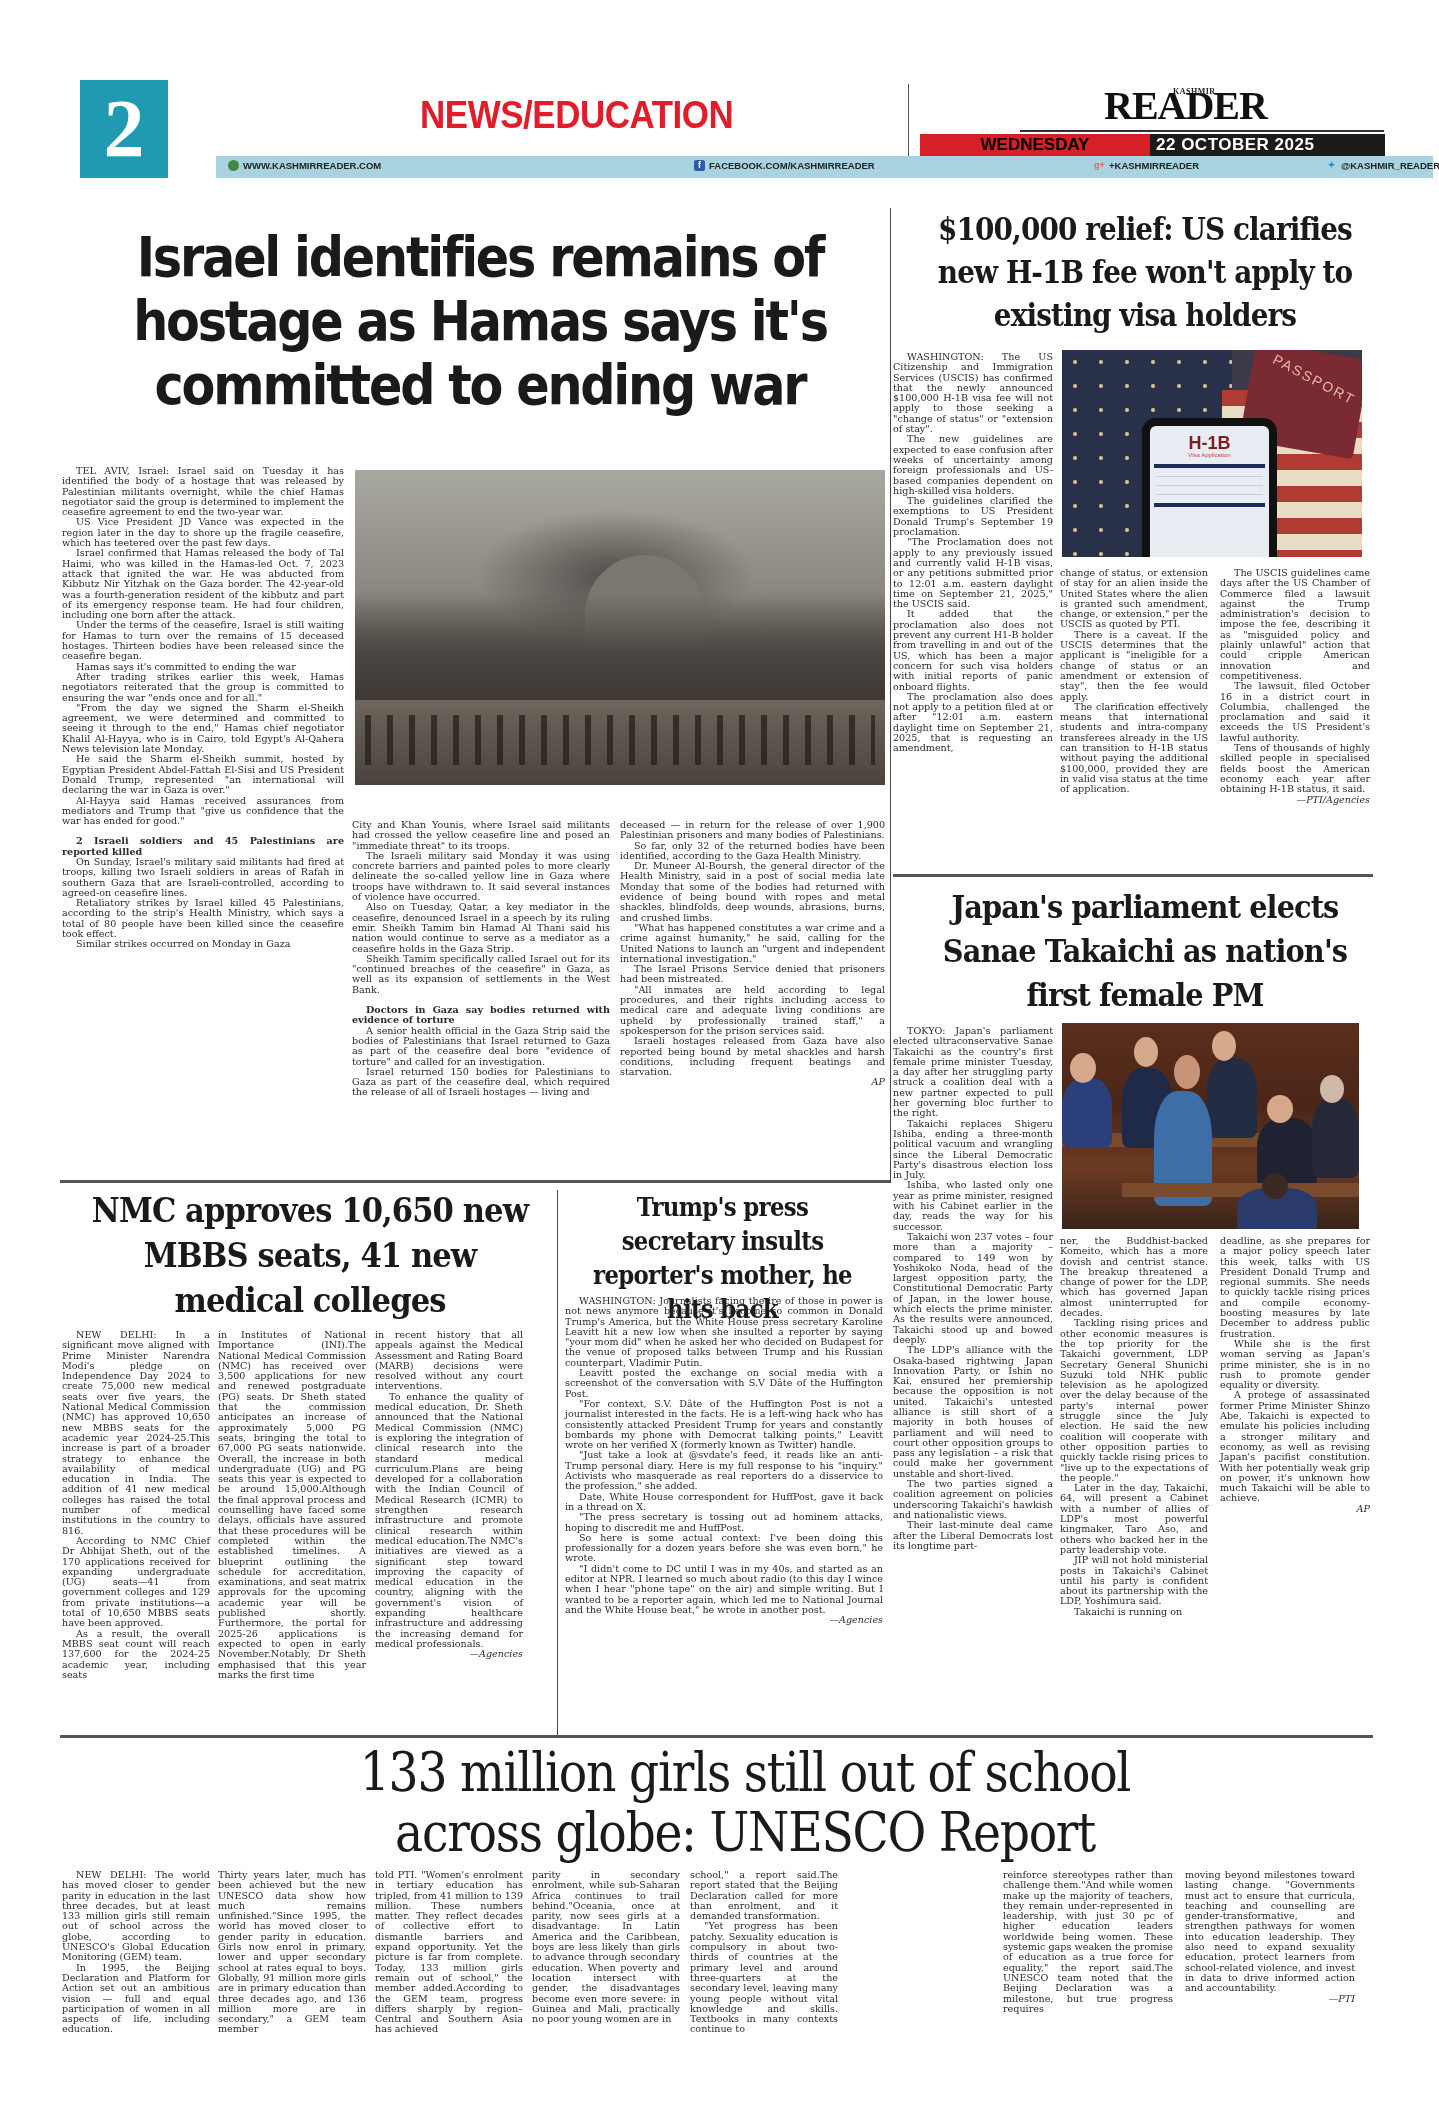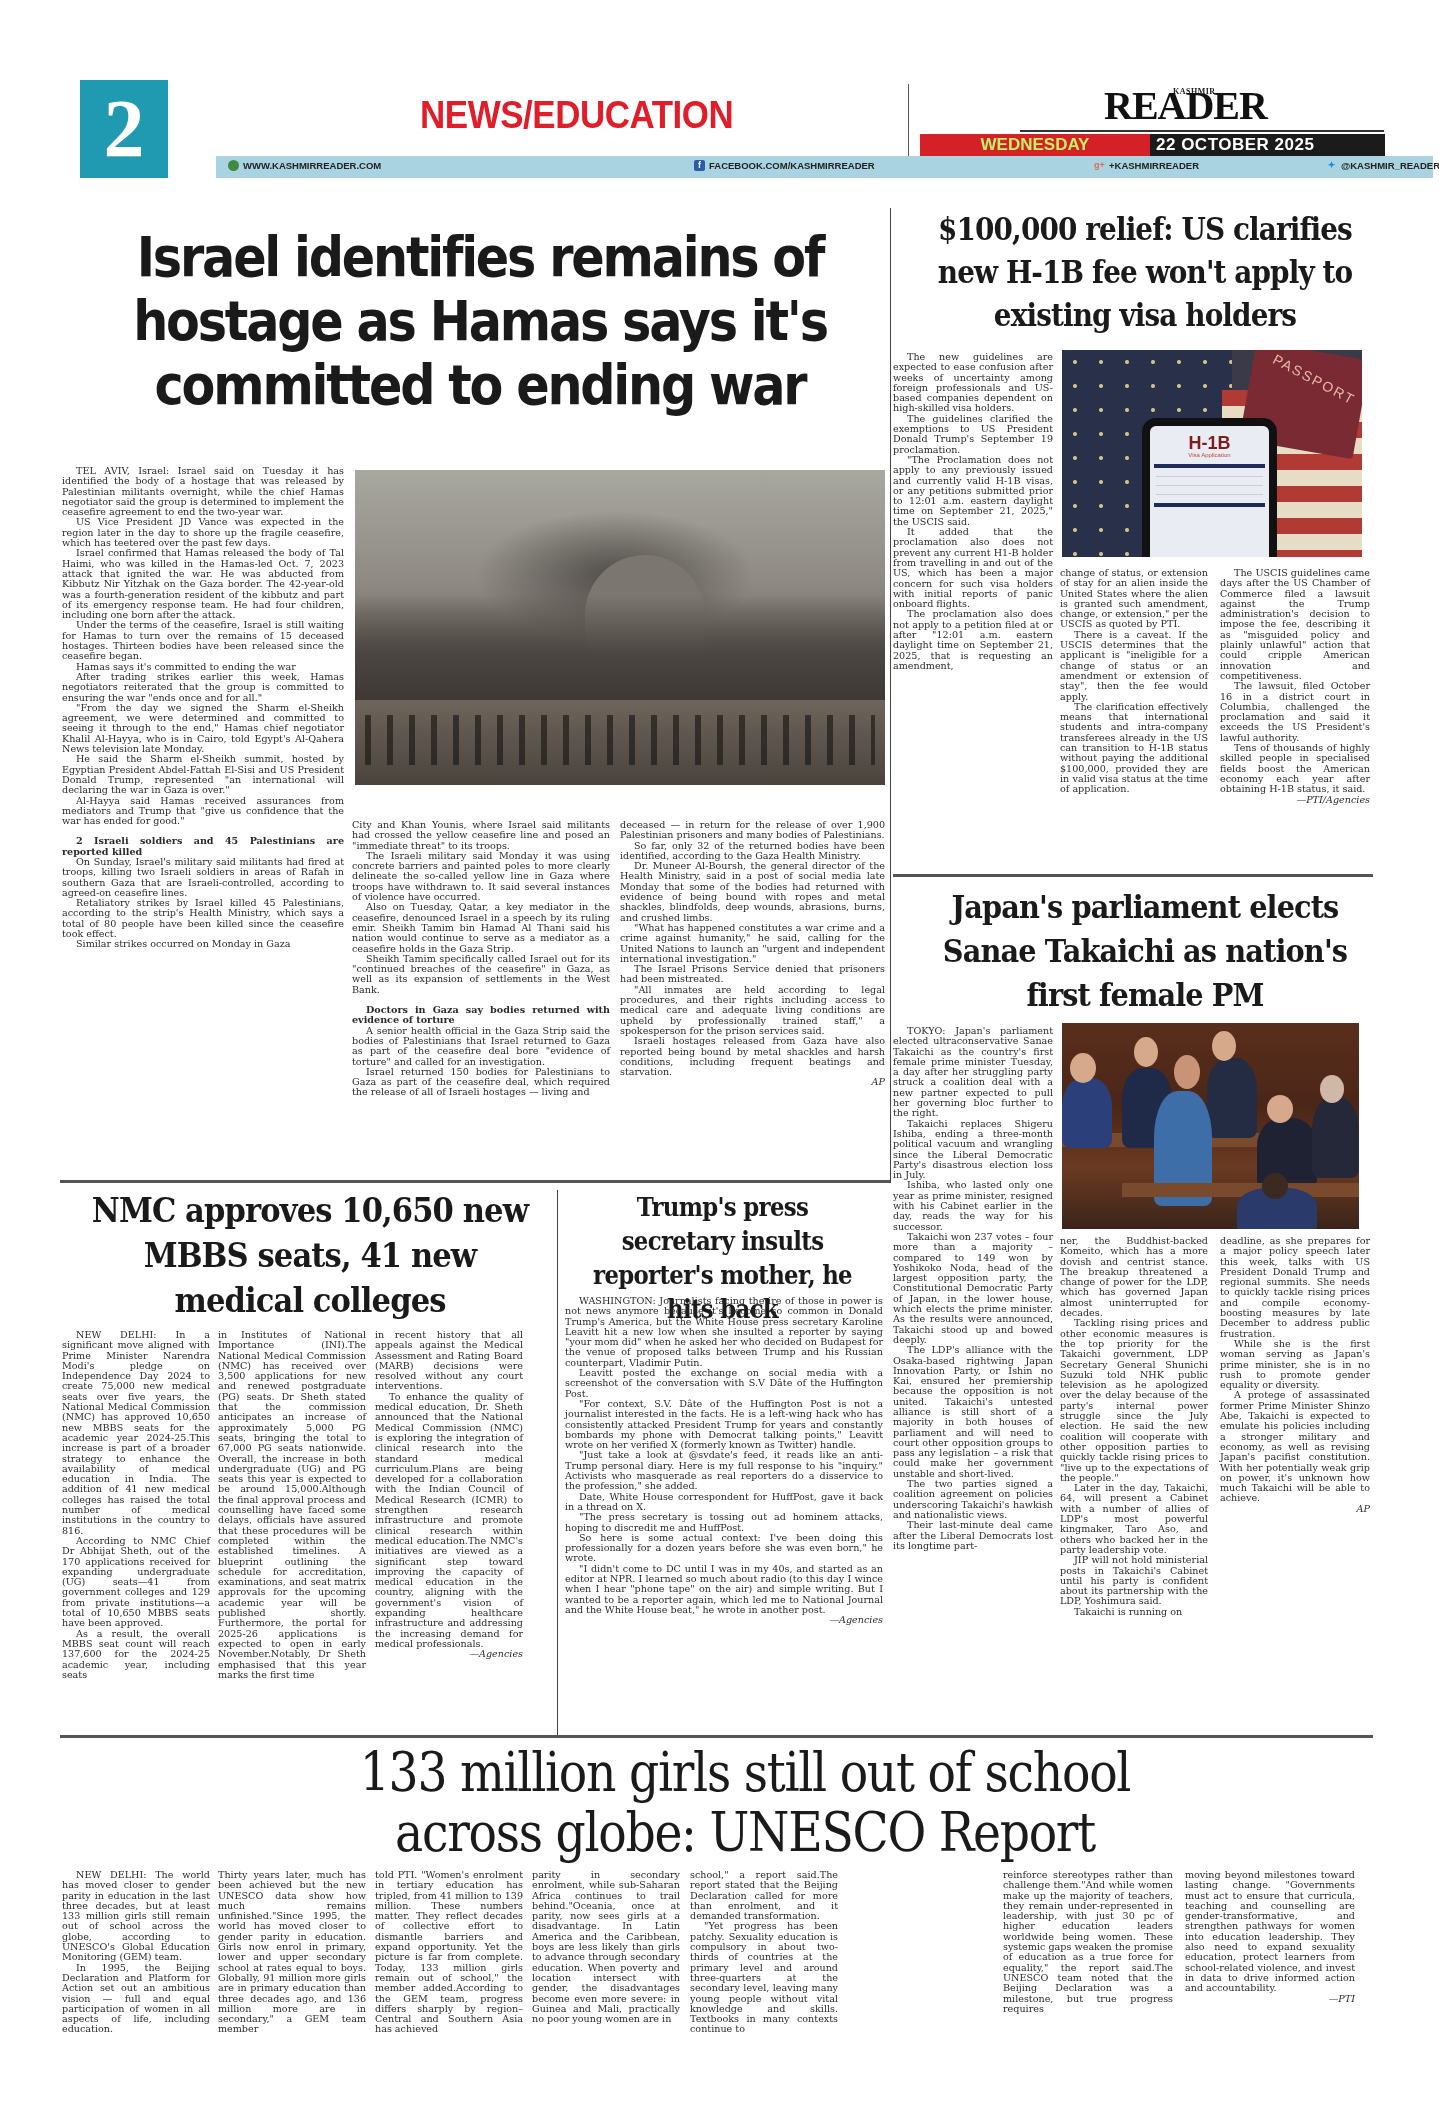--- a/index.html
+++ b/index.html
@@ -9,21 +9,21 @@
   
   .mast { position: absolute; left: 80px; top: 80px; width: 1305px; height: 98px; }
   .page-num { position: absolute; left: 0; top: 0; width: 88px; height: 98px; background: #1f9ab0; color: #fff;
     font-family: "Liberation Serif", serif; font-size: 82px; font-weight: bold; text-align: center; line-height: 98px; }
   .section-title { position: absolute; left: 340px; top: 14px; font-family: "Liberation Sans", sans-serif; font-weight: bold;
     font-size: 38px; color: #e01e2a; letter-spacing: -0.5px; transform: scaleX(0.92); transform-origin: left; }
   .mast-vline { position: absolute; left: 828px; top: 4px; width: 1px; height: 88px; background: #555; }
   .logo-small { position: absolute; left: 1093px; top: 7px; font-family: "Liberation Serif", serif; font-size: 8px; font-weight: bold; letter-spacing: 0.5px; }
   .logo-big { position: absolute; left: 1024px; top: 2px; font-family: "Liberation Serif", serif; font-size: 40px; font-weight: bold; letter-spacing: -1px; color: #111; }
   .logo-rule { position: absolute; left: 940px; top: 50px; width: 364px; height: 2px; background: #333; }
-  .day-box { position: absolute; left: 840px; top: 54px; width: 230px; height: 22px; background: #d42027; color: #bef264;
+  .day-box { position: absolute; left: 840px; top: 54px; width: 230px; height: 22px; background: #d42027; color: #000000;
     font-family: "Liberation Sans", sans-serif; font-weight: bold; font-size: 17px; text-align: center; line-height: 22px; }
   .date-box { position: absolute; left: 1070px; top: 54px; width: 235px; height: 22px; background: #1b1b1b; color: #fff;
     font-family: "Liberation Sans", sans-serif; font-weight: bold; font-size: 17px; line-height: 22px; padding-left: 6px; letter-spacing: 0.5px; }
   .social-bar { position: absolute; left: 88px; top: 76px; width: 1217px; height: 22px; background: #a9d3e0; margin-left: 48px; }
   .social { position: absolute; top: 4px; font-family: "Liberation Sans", sans-serif; font-size: 9.5px; font-weight: bold; color: #222; display: flex; align-items: center; gap: 4px; }
   .social .ic { display: inline-block; width: 11px; height: 11px; border-radius: 2px; font-size: 9px; line-height: 11px; text-align: center; color: #fff; }
   .ic-web { background: #3f8a3f; border-radius: 50% !important; }
   .ic-fb { background: #2d5ba8; }
   .ic-gp { background: transparent; color: #e06a5a !important; font-weight: bold; }
   .ic-tw { background: transparent; color: #1e8fd6 !important; }
@@ -163,20 +163,21 @@
     <p>Israeli hostages released from Gaza have also reported being bound by metal shackles and harsh conditions, including frequent beatings and starvation.</p>
     <p class="credit">AP</p>
   </div>
 </article>
 <div class="rule" style="left:60px; top:1180px; width:830px;"></div>
 
 <article>
   <h2 class="hl h2">$100,000 relief: US clarifies new H-1B fee won't apply to existing visa holders</h2>
 
   <div class="body-col" style="left:893px; top:352px; width:160px;">
+    <p>WASHINGTON: The US Citizenship and Immigration Services (USCIS) has confirmed that the newly announced $100,000 H-1B visa fee will not apply to those seeking a "change of status" or "extension of stay".</p>
     <p>The new guidelines are expected to ease confusion after weeks of uncertainty among foreign professionals and US-based companies dependent on high-skilled visa holders.</p>
     <p>The guidelines clarified the exemptions to US President Donald Trump's September 19 proclamation.</p>
     <p>"The Proclamation does not apply to any previously issued and currently valid H-1B visas, or any petitions submitted prior to 12:01 a.m. eastern daylight time on September 21, 2025," the USCIS said.</p>
     <p>It added that the proclamation also does not prevent any current H1-B holder from travelling in and out of the US, which has been a major concern for such visa holders with initial reports of panic onboard flights.</p>
     <p>The proclamation also does not apply to a petition filed at or after "12:01 a.m. eastern daylight time on September 21, 2025, that is requesting an amendment,</p>
   </div>
 
   <div class="photo h1b-photo">
     <div class="flag-stars"></div>
     <div class="flag-stripes"></div>

